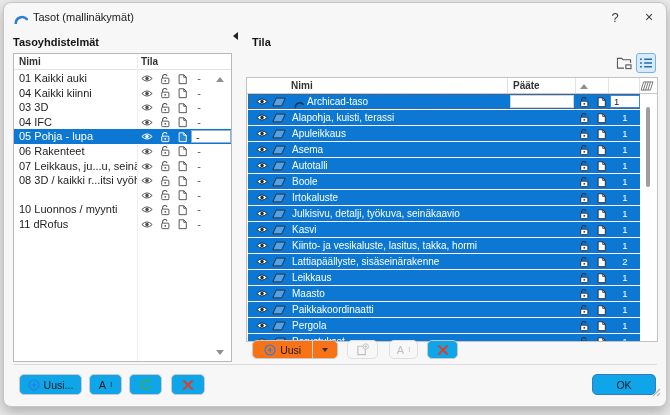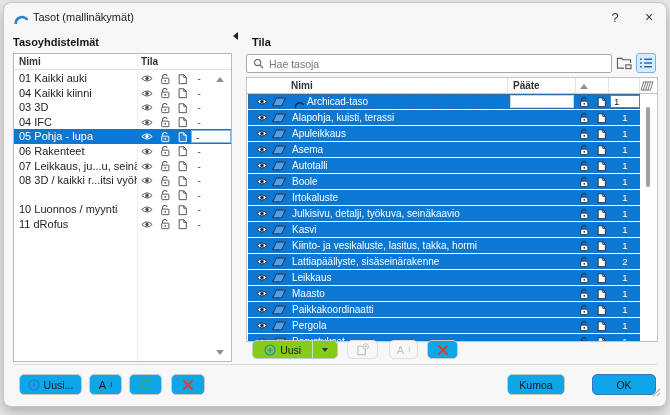--- a/index.html
+++ b/index.html
@@ -72,21 +72,21 @@
     background:#fff;border:1px solid #d2d2d2}
   .editing{outline:1px dashed #49637f;outline-offset:-1px}
   .editing .numcell{left:362px;width:30px;height:13px;top:1px;background:#fff;border:1px solid #3f87d2;
     color:#222;text-align:left;padding-left:3px;line-height:11px}
   .vthumb{position:absolute;left:399px;top:29px;width:4px;height:80px;background:#9f9f9f;border-radius:2px}
   
   .btn{position:absolute;height:21px;background:#0ea5e9;border:1px solid #c9c9c9;border-radius:5px;
     font-size:10.5px;color:#1b1b1b;display:flex;align-items:center;justify-content:center;gap:4px;cursor:default}
   .btn.small{height:19px}
   .btn.disabled{background:#f7f7f7;border-color:#dfdfdf;color:#bfbfbf}
-  .split{position:absolute;left:248px;top:337px;width:86px;height:19px;background:#84cc16;
+  .split{position:absolute;left:248px;top:337px;width:86px;height:19px;background:#f97316;
     border:1px solid #c9c9c9;border-radius:5px;display:flex}
   .split .main{width:60px;display:flex;align-items:center;justify-content:center;gap:4px;font-size:10.5px}
   .split .arrow{width:25px;border-left:1px solid #d6d6d6;display:flex;align-items:center;justify-content:center}
   .caret{width:0;height:0;border-left:3.5px solid transparent;border-right:3.5px solid transparent;
     border-top:4px solid #333}
   .rn .a{font-size:11px}.rn .i{font-size:7px;vertical-align:super}
   .hsep{position:absolute;left:9px;right:9px;top:361px;height:1px;background:#dadada}
   .ok{border:1.5px solid #3b78c3}
   .grip{position:absolute;right:5px;bottom:5px}
 </style>
@@ -377,29 +377,20 @@
           </span>
           <span class="dash">-</span>
         </div>
       </div>
     <span class="sarr up"></span>
     <span class="sarr down"></span>
   </div>
 
   <span class="cap" style="left:248px;top:33px">Tila</span>
 
-  <div class="search">
-    <span>
-      <svg width="11" height="11" viewBox="0 0 12 12">
-          <circle cx="5" cy="5" r="3.4" fill="none" stroke="#6e6e6e" stroke-width="1.3"></circle>
-          <path d="M7.6 7.6 L11 11" stroke="#6e6e6e" stroke-width="1.4"></path>
-        </svg>
-    </span>
-    <span class="ph">Hae tasoja</span>
-  </div>
   <span class="vbtn ftree">
     <svg width="16" height="14" viewBox="0 0 17 15">
         <path d="M1.5 5 V2.5 H6 L7.5 4 H15.5 V7.5" fill="none" stroke="#5a5a5a" stroke-width="1.2"></path>
         <path d="M1.5 5 V13 H8.5" fill="none" stroke="#5a5a5a" stroke-width="1.2"></path>
         <rect x="10.5" y="9.5" width="5.5" height="4" fill="none" stroke="#5a5a5a" stroke-width="1.2"></rect>
       </svg>
   </span>
   <span class="vbtn lview">
     <svg width="14" height="12" viewBox="0 0 15 13">
         <g stroke="#1f6db5" stroke-width="1.5">
@@ -976,21 +967,20 @@
         <path d="M11.6 8.6 A4.8 4.8 0 1 1 10.9 4.2" fill="none" stroke="#3fae49" stroke-width="1.5"></path>
         <path d="M11.9 1.4 L11.5 5 L8 3.9 Z" fill="#3fae49"></path>
       </svg>
   </div>
   <div class="btn" style="left:167px;top:371px;width:34px">
     <svg width="12" height="12" viewBox="0 0 12 12">
         <path d="M2 2 L10 10 M10 2 L2 10" stroke="#d8402a" stroke-width="2" stroke-linecap="round"></path>
       </svg>
   </div>
 
-  <div class="btn" style="left:503px;top:371px;width:58px">Kumoa</div>
   <div class="btn ok" style="left:588px;top:371px;width:64px">OK</div>
 
   <span class="grip">
     <svg width="9" height="9" viewBox="0 0 9 9">
         <path d="M8 1 L1 8 M8 5 L5 8" stroke="#b3b3b3" stroke-width="1.2"></path>
       </svg>
   </span>
 </div>
 
 </body></html>

